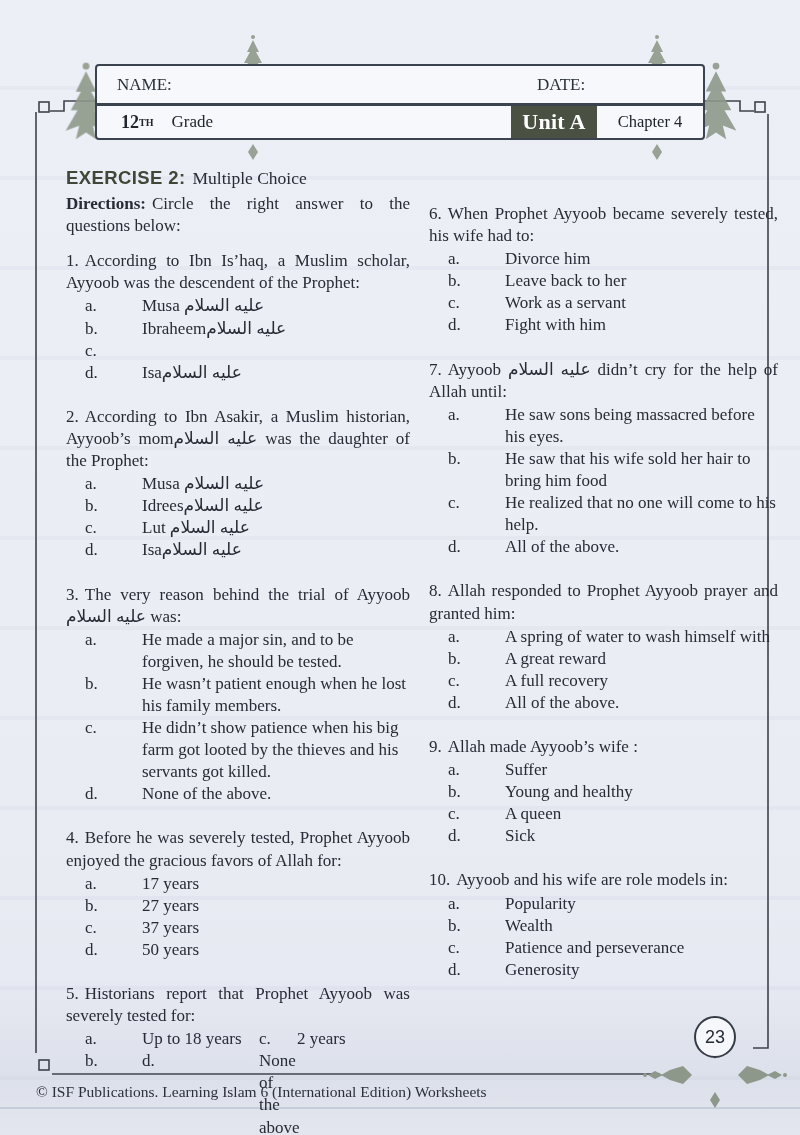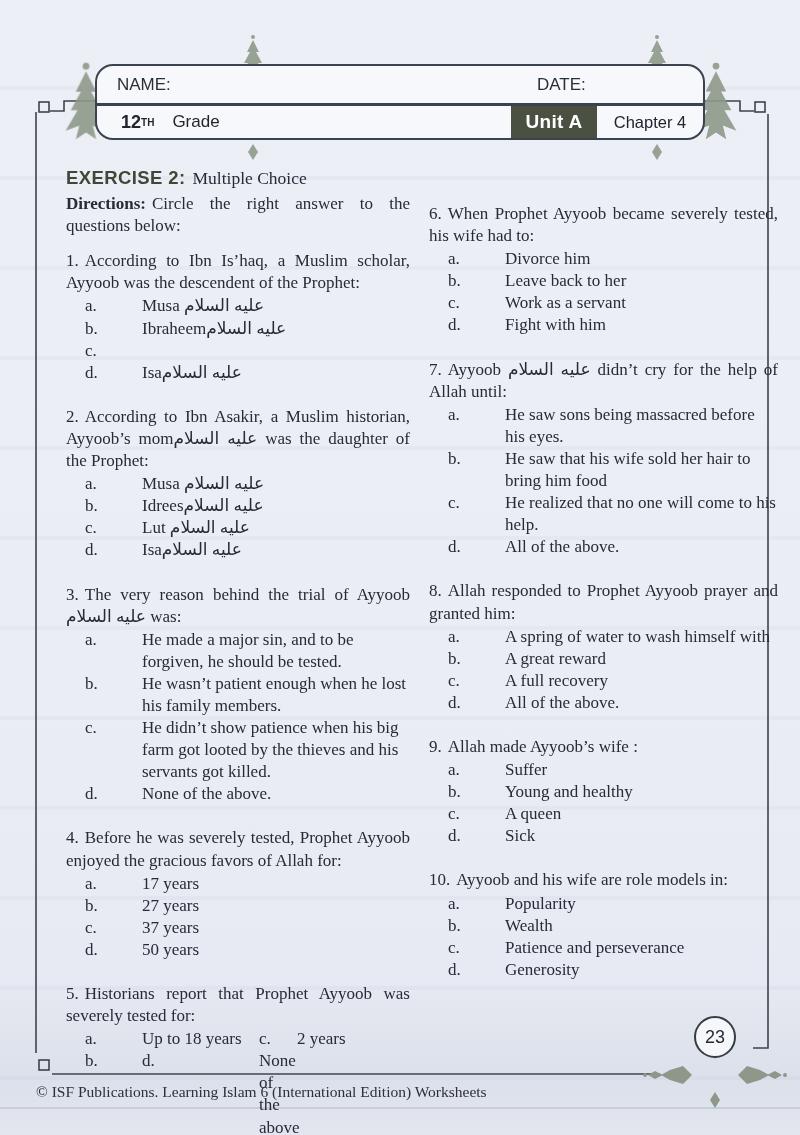--- a/index.html
+++ b/index.html
@@ -10,34 +10,34 @@
     color:#262b36;
   }
   body::before{
     content:"";position:absolute;inset:0;pointer-events:none;
     background:repeating-linear-gradient(180deg,transparent 0 86px,rgba(176,188,212,.12) 86px 90px);
   }
   .frame{position:absolute;inset:0;z-index:0}
   
   .hdr{
     position:absolute;left:95px;top:64px;width:610px;height:76px;z-index:2;
-    border:2.5px solid #3c4350;border-radius:18px;overflow:hidden;
+    border:2.5px solid #3c4350;border-radius:4px;overflow:hidden;
     background:#f6f8fb;box-sizing:border-box;
-    font-family:Liberation Sans, sans-serif;
+    font-family:Liberation Serif, serif;
   }
   .hdr-row1{position:relative;height:37px;font-size:17px;color:#2a3038}
   .hdr-row1 span{position:absolute;top:9px}
   .name-label{left:20px}
   .date-label{left:440px}
   .hdr-sep{height:0;border-top:3.5px solid #3c4350}
   .hdr-row2{display:flex;align-items:stretch;height:32px}
   .grade{flex:1;display:flex;align-items:center;padding-left:24px;font-size:17px;color:#20252e}
   .grade .num{font-weight:bold;font-size:18px}
   .grade sup{font-weight:bold;font-size:10px;margin-right:18px}
-  .unit-badge{width:86px;background:#4b5142;color:#ffffff;font-weight:bold;font-size:19px;
+  .unit-badge{width:86px;background:#4b5142;color:#ffffff;font-weight:bold;font-size:22px;
     display:flex;align-items:center;justify-content:center;letter-spacing:.3px}
   .chapter{width:106px;display:flex;align-items:center;justify-content:center;font-size:16.5px;color:#20252e}
   
   .content{position:absolute;left:66px;top:166px;width:712px;z-index:2;display:flex;gap:19px;
     font-size:17px;line-height:1.3}
   .col-l{width:344px}
   .col-r{width:349px;padding-top:37px}
   .ex-head{margin-bottom:13px}
   .ex-title{font-family:"Liberation Sans","DejaVu Sans",sans-serif;font-weight:bold;
     font-size:18.5px;color:#3f4736;letter-spacing:.4px}

